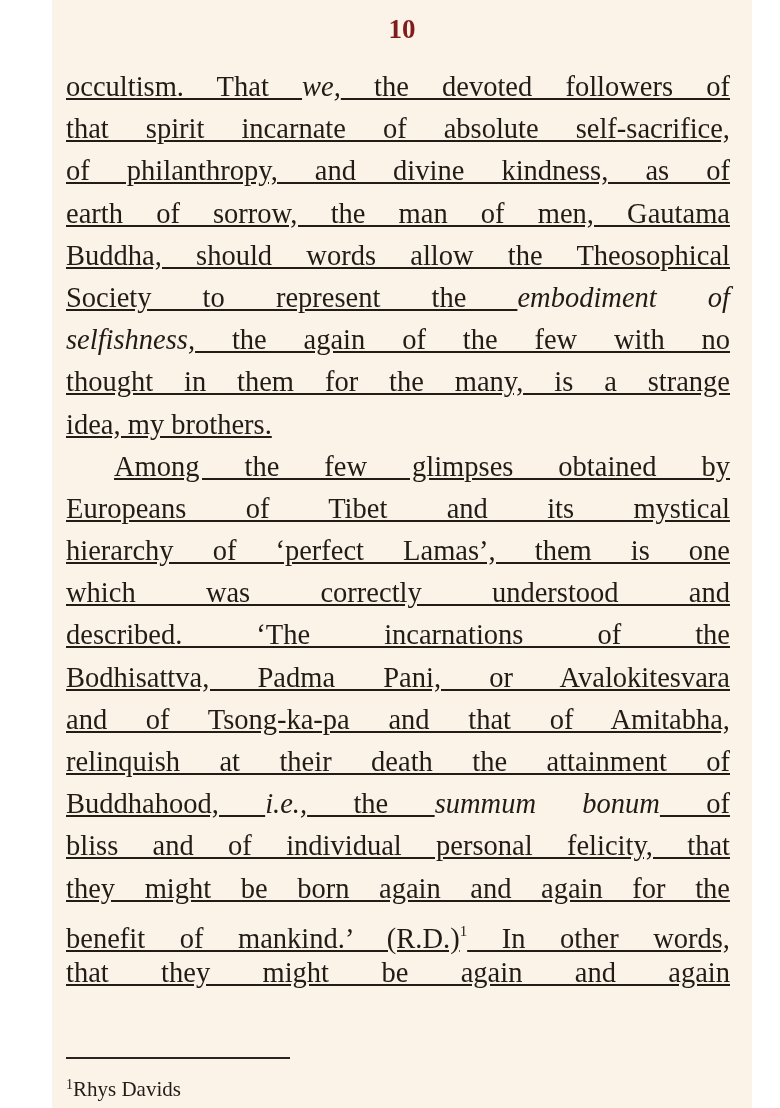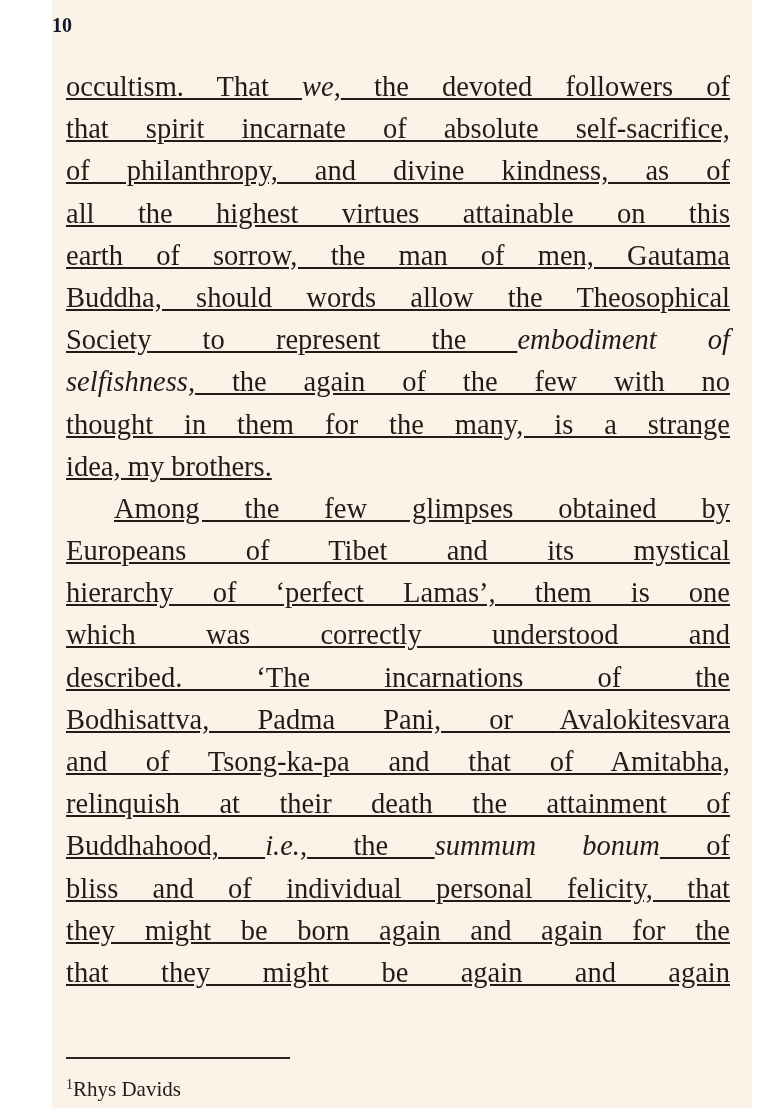--- a/index.html
+++ b/index.html
@@ -7,21 +7,21 @@
     width:780px; height:1108px; overflow:hidden;
     background:#ffffff;
     font-family:"Liberation Serif", "DejaVu Serif", serif;
   }
   .page {
     position:absolute; left:52px; top:0; width:700px; height:1108px;
     background:#fbf3e8;
   }
   .page-number {
     position:absolute; left:0; width:100%; top:14px;
-    text-align:left; font-weight:bold; font-size:20px; color:#0f172a;
+    text-align:center; font-weight:bold; font-size:27px; color:#7f1d1d;
   }
   .body-text {
     position:absolute; left:14px; top:66px; width:664px;
     font-size:28.5px; line-height:42.2px; color:#221c17;
     text-align:justify; text-align-last:auto;
   }
   .para { margin:0; }
   .line { display:block; text-align:justify; text-align-last:justify; white-space:nowrap; height:42.2px; }
   .line.last { text-align-last:left; }
   .line span { display:inline;text-decoration:underline; }
@@ -38,40 +38,40 @@
 </head>
 <body>
 
 <div class="page">
   <div class="page-number">10</div>
   <div class="body-text" id="body-text">
       <div class="para">
         <span class="line"><span>occultism. That </span><em>we,</em><span> the devoted followers of</span></span>
         <span class="line"><span>that spirit incarnate of absolute self-sacrifice,</span></span>
         <span class="line"><span>of philanthropy, and divine kindness, as of</span></span>
-        <span class="line"><span>all the highest virtues attainable on this</span></span>
         <span class="line"><span>earth of sorrow, the man of men, Gautama</span></span>
         <span class="line"><span>Buddha, should words allow the Theosophical</span></span>
         <span class="line"><span>Society to represent the </span><em>embodiment of</em></span>
         <span class="line"><em>selfishness,</em><span> the again of the few with no</span></span>
         <span class="line"><span>thought in them for the many, is a strange</span></span>
         <span class="line last"><span>idea, my brothers.</span></span>
       </div>
       <div class="para">
         <span class="line" style="padding-left: 48px;"><span>Among the few glimpses obtained by</span></span>
         <span class="line"><span>Europeans of Tibet and its mystical</span></span>
         <span class="line"><span>hierarchy of ‘perfect Lamas’, them is one</span></span>
         <span class="line"><span>which was correctly understood and</span></span>
         <span class="line"><span>described. ‘The incarnations of the</span></span>
         <span class="line"><span>Bodhisattva, Padma Pani, or Avalokitesvara</span></span>
         <span class="line"><span>and of Tsong-ka-pa and that of Amitabha,</span></span>
         <span class="line"><span>relinquish at their death the attainment of</span></span>
         <span class="line"><span>Buddhahood, </span><em>i.e.,</em><span> the </span><em>summum bonum</em><span> of</span></span>
         <span class="line"><span>bliss and of individual personal felicity, that</span></span>
         <span class="line"><span>they might be born again and again for the</span></span>
+        <span class="line"><span>benefit of mankind.’ (R.D.)</span><sup class="ref">1</sup><span> In other words,</span></span>
         <span class="line"><span>that they might be again and again</span></span>
       </div>
     </div>
   <div class="rule"></div>
   <div class="footnote">
     <sup>1</sup><span>Rhys Davids</span>
   </div>
 </div>
 
 </body></html>

